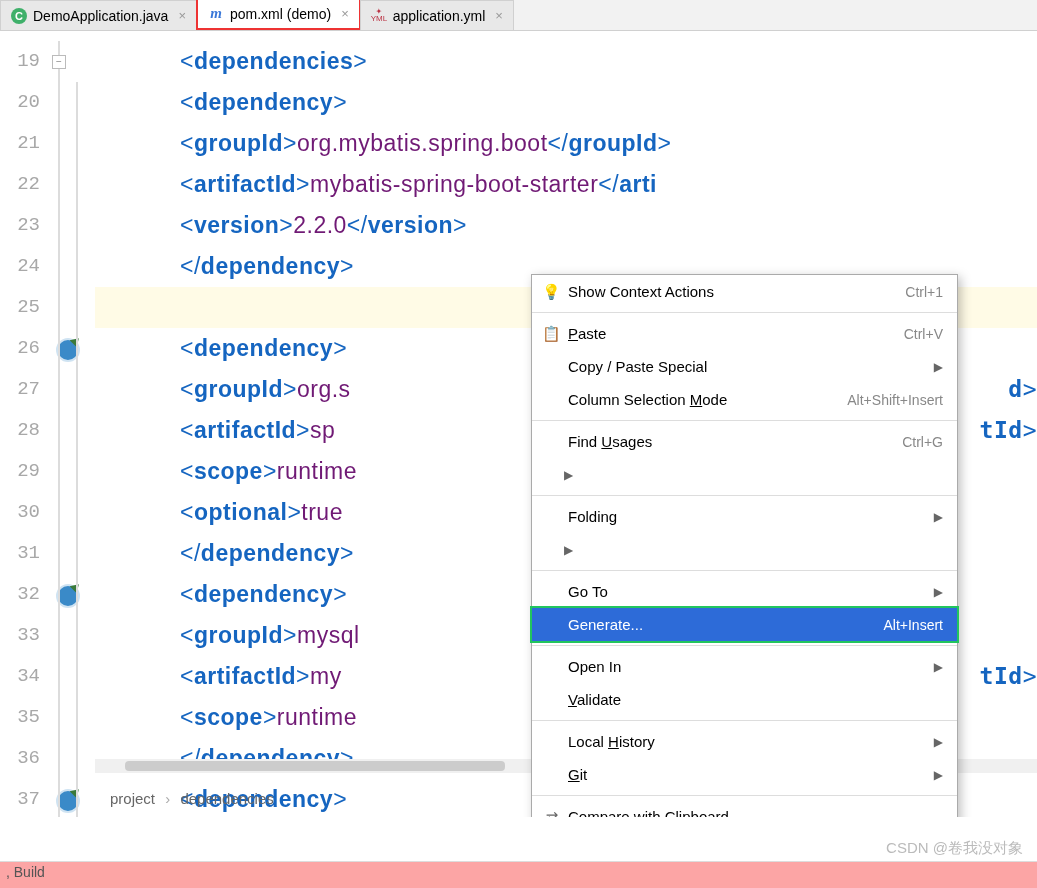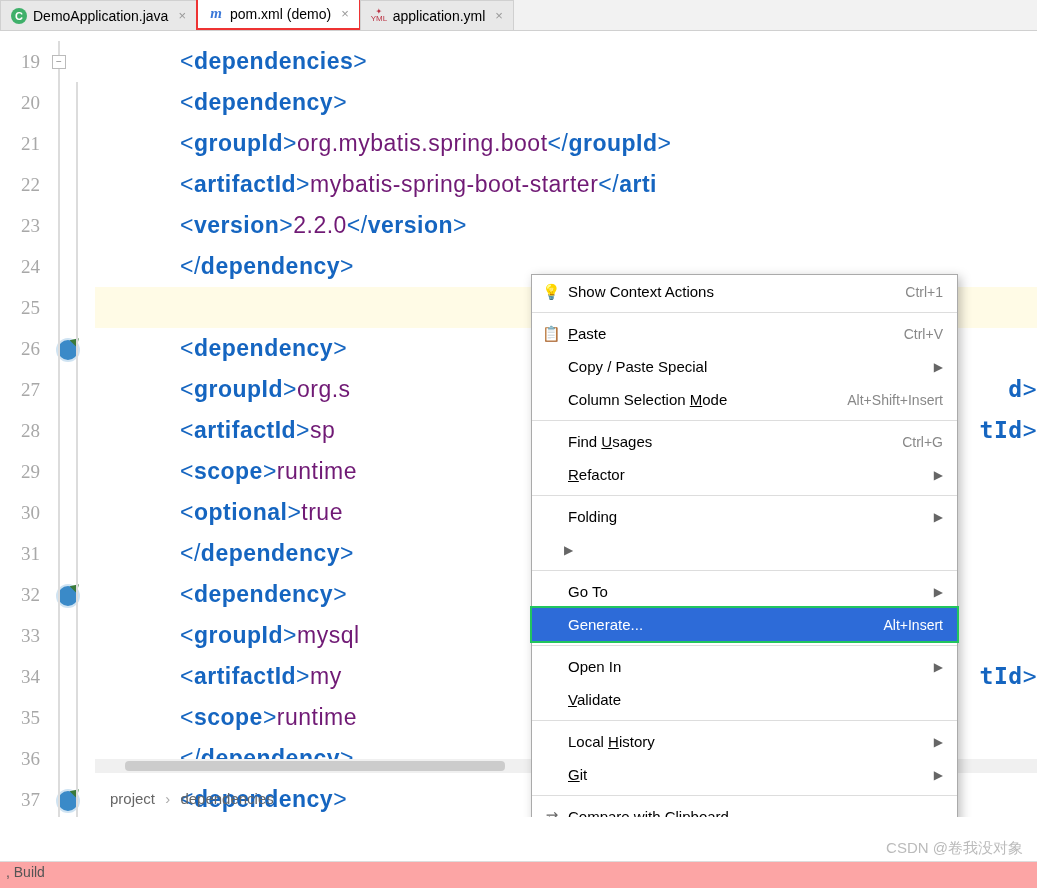--- a/index.html
+++ b/index.html
@@ -6,21 +6,21 @@
 .tabs{display:flex;height:30px;border-bottom:1px solid #d0d0d0;background:#f2f2f2;align-items:flex-end}
 .tab{display:flex;align-items:center;gap:6px;padding:5px 10px;border:1px solid #d0d0d0;border-bottom:none;background:#e8e8e8;margin-right:-1px;cursor:pointer;height:19px}
 .tab.active{background:#fff}
 .tab.hl{border:2px solid #e33;background:#fff}
 .tab .label{font-size:14px}
 .tab .close{color:#999;font-size:13px;margin-left:4px}
 .icon-c{width:16px;height:16px;border-radius:50%;background:#3fb06a;color:#fff;display:flex;align-items:center;justify-content:center;font-size:11px;font-weight:bold}
 .icon-m{width:16px;height:16px;color:#3a78d8;font-weight:900;font-style:italic;font-size:15px;font-family:Georgia,serif;display:flex;align-items:center;justify-content:center}
 .icon-yml{width:16px;height:16px;font-size:8px;line-height:7px;color:#b34;text-align:center}
 .editor{display:flex;height:786px;position:relative;background:#fff}
-.gutter{width:50px;text-align:right;color:#a8a8a8;font-family:Liberation Serif, serif;font-size:19px;padding-top:10px;user-select:none}
+.gutter{width:50px;text-align:right;color:#a8a8a8;font-family:Liberation Mono, monospace;font-size:19px;padding-top:10px;user-select:none}
 .gutter .ln{height:41px;line-height:41px;padding-right:10px;position:relative}
 .fold-col{width:45px;padding-top:10px}
 .fold-col .fr{height:41px;position:relative}
 .fold-line{position:absolute;left:8px;top:0;bottom:0;width:2px;background:#dcdcdc}
 .fold-line2{position:absolute;left:26px;top:0;bottom:0;width:2px;background:#dcdcdc}
 .fold-mark{position:absolute;left:2px;top:14px;width:12px;height:12px;border:1px solid #bbb;background:#fff;font-size:10px;line-height:11px;text-align:center;color:#888}
 .g-icon{position:absolute;right:-30px;top:10px;width:20px;height:20px;border-radius:50%;background:#3a8ac8;border:2px solid #cfe3f2}
 .g-icon::after{content:"";position:absolute;top:-3px;right:-3px;width:0;height:0;border-left:5px solid transparent;border-right:5px solid transparent;border-bottom:8px solid #3a7a3a;transform:rotate(45deg)}
 .code{flex:1;font-family:Liberation Sans, sans-serif;font-size:23px;padding-top:10px;white-space:pre;overflow:hidden;letter-spacing:0.5px}
 .code .row{height:41px;line-height:41px;padding-left:85px}
@@ -191,21 +191,20 @@
         <span class="sc">Alt+Shift+Insert</span>
       </div>
       <div class="sep"></div>
       <div class="mi">
         <span class="ico"></span>
         <span class="lab">Find <u class="mn">U</u>sages</span>
         <span class="sc">Ctrl+G</span>
       </div>
       <div class="mi">
         <span class="ico"></span>
-        <span class="lab"><u class="mn">R</u>efactor</span>
         <span class="arr">▶</span>
       </div>
       <div class="sep"></div>
       <div class="mi">
         <span class="ico"></span>
         <span class="lab">Folding</span>
         <span class="arr">▶</span>
       </div>
       <div class="mi">
         <span class="ico"></span>

